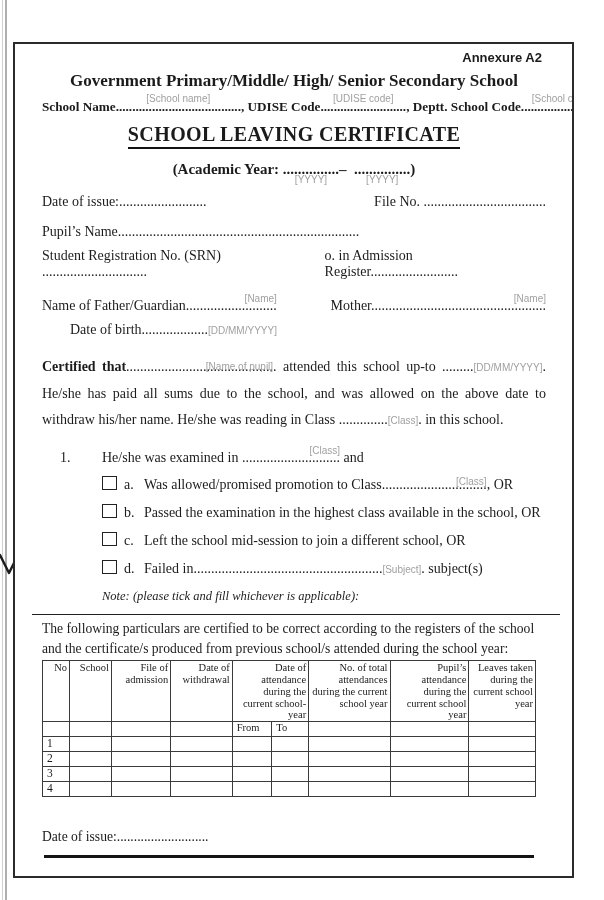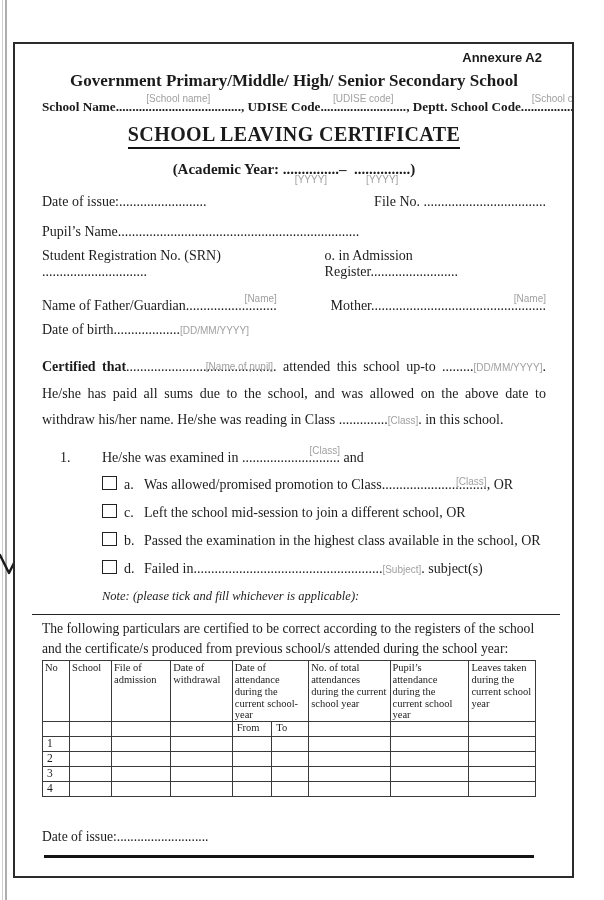--- a/index.html
+++ b/index.html
@@ -13,33 +13,33 @@
   .school-type{margin-top:6px;text-align:center;font-weight:bold;font-size:17px;}
   .school-name-line{margin-top:8px;font-weight:bold;font-size:13.2px;white-space:nowrap;}
   .title-wrap{margin-top:8px;text-align:center;}
   .title{display:inline-block;font-weight:bold;font-size:20px;letter-spacing:.4px;border-bottom:2px solid #111;padding-bottom:1px;}
   .academic{margin-top:12px;text-align:center;font-weight:bold;font-size:15px;}
   .frow{display:flex;justify-content:space-between;font-size:14px;}
   .mt-file{margin-top:16px;}
   .pupil{margin-top:14px;font-size:14px;}
   .mt-srn{margin-top:8px;}
   .mt-parents{margin-top:18px;}
-  .dob{margin-top:8px;font-size:14px;}
+  .dob{margin-top:8px;font-size:14px;margin-left:28px;}
   .certified{margin-top:16px;font-size:14px;line-height:26px;text-align:justify;}
   .b{font-weight:bold;}
   .item1{margin-top:16px;font-size:14px;padding-left:18px;}
   .item1 .num{display:inline-block;width:42px;}
   .opt{margin-top:9px;font-size:14px;padding-left:60px;line-height:19px;}
   .cbx{display:inline-block;width:13px;height:12px;border:1.4px solid #222;vertical-align:-1px;margin-right:7px;background:#fff;}
   .letter{display:inline-block;width:20px;}
   .note{margin-top:10px;padding-left:60px;font-style:italic;font-size:12.5px;}
   .hr{margin:10px -14px 0 -10px;border:none;border-top:1.6px solid #222;}
   .particulars{margin-top:4px;font-size:13.6px;line-height:1.45;}
   table{margin-top:2px;border-collapse:collapse;width:494px;font-size:10.5px;table-layout:fixed;}
-  th,td{border:1px solid #3a3a3a;padding:0 2px;vertical-align:top;text-align:left;font-weight:normal;line-height:1.12;}
+  th,td{border:1px solid #3a3a3a;padding:0 2px;vertical-align:top;text-align:right;font-weight:normal;line-height:1.12;}
   th{padding-top:1px;}
   .subrow td{height:14px;text-align:left;padding-left:4px;}
   .drow td{height:14px;text-align:left;padding-left:4px;font-size:11.5px;}
   .footer{margin-top:32px;display:flex;font-size:13.6px;padding-right:6px;}
   .thickline{margin:10px 12px 0 2px;height:3px;background:#141414;}
   
   .dw{position:relative;white-space:nowrap;}
   .ph{font-family:"Liberation Sans",sans-serif;font-size:10px;color:#a0a0a0;font-weight:normal;font-style:normal;}
   .ph.abs{position:absolute;white-space:nowrap;}
   .ph.up{top:-6px;left:50%;transform:translateX(-50%);}
@@ -103,25 +103,25 @@
 
     <div class="item1">
       <span class="num">1.</span><span>He/she was examined in </span><span class="dw"><span>............................</span><span class="ph abs upr">[Class]</span></span><span> and</span>
     </div>
 
     <div class="opt">
       <span class="cbx"></span><span class="letter">a.</span><span>Was allowed/promised promotion to Class</span><span class="dw"><span>..............................</span><span class="ph abs upr">[Class]</span></span><span>, OR</span>
     </div>
 
     <div class="opt">
+      <span class="cbx"></span><span class="letter">b.</span><span>Passed the examination in the highest class available in the school, OR</span>
+    </div>
+
+    <div class="opt">
       <span class="cbx"></span><span class="letter">c.</span><span>Left the school mid-session to join a different school, OR</span>
-    </div>
-
-    <div class="opt">
-      <span class="cbx"></span><span class="letter">b.</span><span>Passed the examination in the highest class available in the school, OR</span>
     </div>
 
     <div class="opt">
       <span class="cbx"></span><span class="letter">d.</span><span>Failed in</span><span>......................................................</span><span class="ph">[Subject]</span><span>. subject(s)</span>
     </div>
 
     <div class="note">Note: (please tick and fill whichever is applicable):</div>
 
     <hr class="hr">
 

